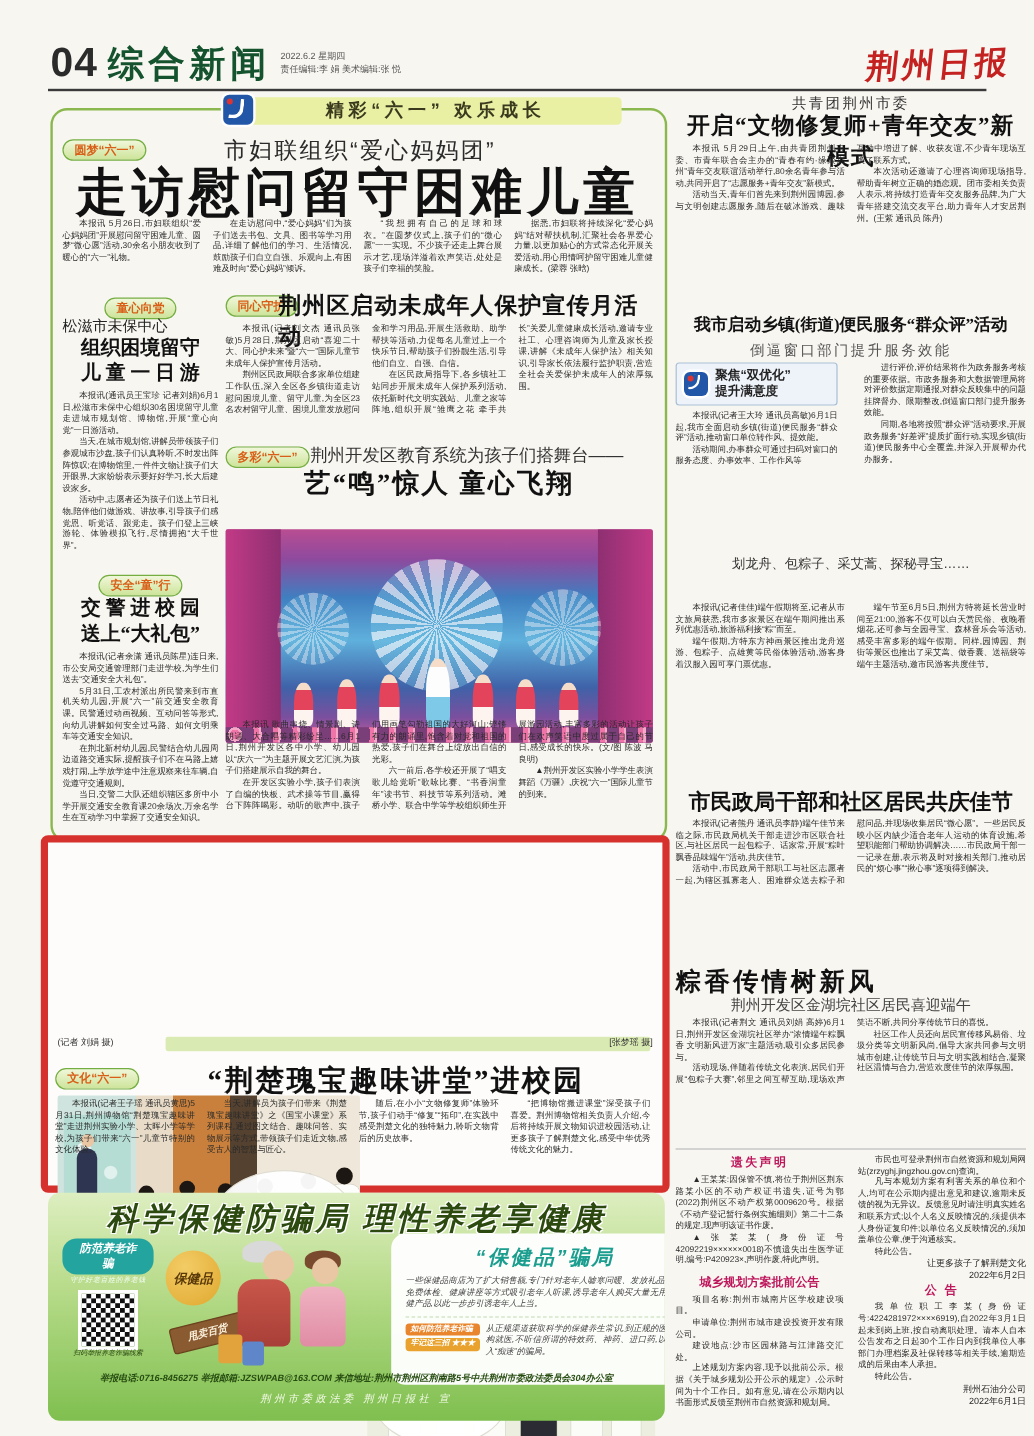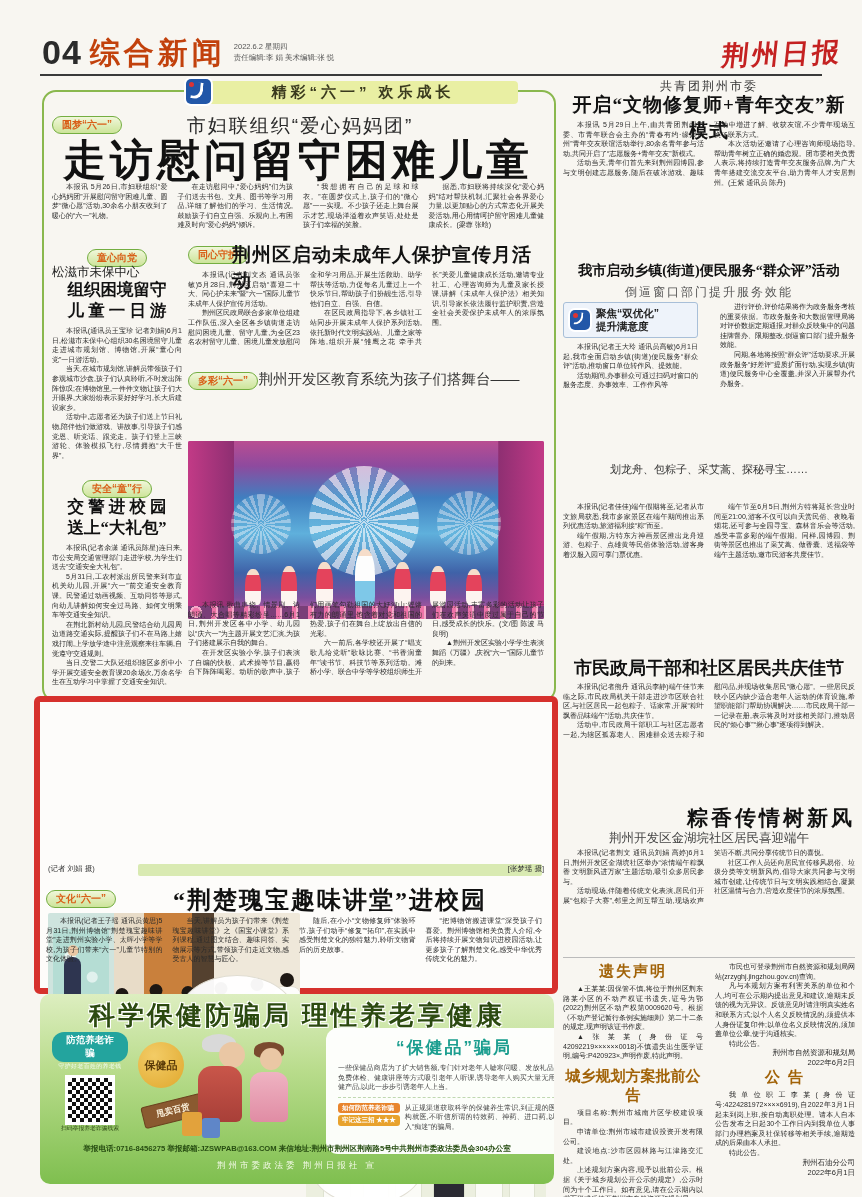--- a/index.html
+++ b/index.html
@@ -1,21 +1,21 @@
 <!DOCTYPE html>
 <html><head>
 <meta charset="utf-8">
 <style>
   html,body{margin:0;padding:0;background:#e9e7e1;}
   .page{position:relative;width:862px;height:1197px;background:#f8f6f1;overflow:hidden;
         font-family:"Liberation Sans",sans-serif;color:#1d1d1d;}
   .abs{position:absolute;}
   
   .pageno{font-size:34px;font-weight:bold;color:#2b2b2b;letter-spacing:1px;}
-  .section-title{font-size:30px;font-weight:bold;color:#c2410c;letter-spacing:4px;}
+  .section-title{font-size:30px;font-weight:bold;color:#14532d;letter-spacing:4px;}
   .hdr-small{font-size:7.5px;color:#555;line-height:11px;}
   .masthead{font-size:27px;font-weight:bold;color:#c42121;font-family:"Liberation Serif",serif;
             transform:skewX(-8deg) rotate(-2deg);letter-spacing:3px;}
   .hdr-rule{height:2px;background:#3a3a3a;}
   
   .green-frame{border:2px solid #8ab84e;border-radius:14px;}
   .red-frame{border:6px solid #d6312d;border-radius:6px;background:#fdfcfa;}
   
   .banner{background:#e9efa3;border-radius:4px;display:flex;align-items:center;justify-content:center;
           font-size:15px;font-weight:bold;color:#3a3a1e;letter-spacing:4px;}
@@ -30,21 +30,21 @@
   .big-head{font-size:43px;font-weight:bold;color:#111;text-align:center;letter-spacing:4px;
             font-family:"Liberation Sans",sans-serif;}
   .h-md{font-weight:bold;color:#111;}
   .body{font-size:7px;line-height:9.6px;color:#2a2a2a;text-align:justify;}
   .body p{margin:0;text-indent:2em;}
   .cols2{column-count:2;column-gap:10px;}
   .cols3{column-count:3;column-gap:10px;}
   .cols4{column-count:4;column-gap:10px;}
   .subhead-gray{color:#555;}
   .sig{text-align:right;font-size:7.5px;line-height:10px;color:#2a2a2a;}
-  .cl-head{font-size:15px;font-weight:bold;text-align:center;letter-spacing:2px;color:#a16207;}
+  .cl-head{font-size:10px;font-weight:bold;text-align:center;letter-spacing:2px;color:#be185d;}
   
   .ph{overflow:hidden;border-radius:2px;position:relative;}
   .ph-stage{background:linear-gradient(180deg,#b94d92 0%,#8e4a9e 14%,#3f7fc0 32%,#5fb0dc 52%,#3f62a8 74%,#7a4f9e 88%,#c95f9d 100%);}
   .curtain{position:absolute;top:0;width:13%;height:100%;background:linear-gradient(90deg,#c23a86,#8e2f72);}
   .fan{position:absolute;border-radius:50%;background:repeating-conic-gradient(rgba(255,255,255,.85) 0 8deg,rgba(120,200,230,.5) 8deg 16deg);opacity:.75;}
   .performer{position:absolute;border-radius:45% 45% 18% 18%;background:linear-gradient(180deg,#f6ddca 16%,#e4435c 16% 62%,#fdf4f0 62%);}
   .flowerband{position:absolute;bottom:0;left:0;right:0;height:13px;background:
       repeating-radial-gradient(circle at 8px 6px,#ef74a8 0 4px,#f5a8c8 4px 6px,transparent 6px 16px) #7a3f78;}
   .ph-museum{background:linear-gradient(90deg,#cfe4de 0 26%,#e8dcc8 26% 38%,#c9803c 38% 57%,#54412f 57% 66%,#efe8da 66% 100%);}
   .mural{position:absolute;background:#b5ddd4;border-radius:3px;
@@ -60,21 +60,21 @@
   .bubbledot{position:absolute;border-radius:50%;border:1px solid rgba(255,255,255,.9);background:rgba(255,255,255,.25);}
   .whitekid{position:absolute;background:#fbfbf7;border-radius:10px 10px 4px 4px;box-shadow:0 0 0 .5px #cfd6c2;}
   .caption-bubble{position:absolute;background:rgba(255,255,255,.96);border:1px solid #e0ddd2;border-radius:50%;
         font-size:6.3px;line-height:8.2px;color:#333;text-align:center;display:flex;align-items:center;padding:8px 10px;}
   .credit{font-size:7.5px;color:#333;}
   .green-strip{background:#d9eab2;border-radius:2px;}
   
   .focusbox{border:1px solid #a8bfd8;background:#eef3fa;border-radius:3px;display:flex;align-items:center;gap:6px;padding:4px 6px;}
   .focusbox .txt{font-size:10.5px;font-weight:bold;line-height:13px;color:#222;}
   
-  .ad{background:linear-gradient(180deg,#ddeec0 0%,#b9dc8c 40%,#7fbf4f 100%);border-radius:10px;overflow:hidden;}
+  .ad{background:linear-gradient(180deg,#ddeec0 0%,#b9dc8c 40%,#7fbf4f 100%);border-radius:10px;overflow:hidden;font-style:italic;}
   .ad-title{font-size:26px;font-weight:bold;color:#2c4a10;letter-spacing:3px;text-align:center;
             text-shadow:1px 1px 0 #fff,-1px 1px 0 #fff,1px -1px 0 #fff,-1px -1px 0 #fff;}
   .pill{background:#23a49e;color:#fff;font-size:9.5px;font-weight:bold;border-radius:12px;padding:2px 10px;display:inline-block;}
   .pill-sub{font-size:5.8px;color:#f2fbf2;letter-spacing:.5px;}
   .qr{background:repeating-conic-gradient(#111 0% 25%,#fff 0% 50%) 0 0/8px 8px;border:3px solid #fff;}
   .qr-cap{font-size:5.8px;color:#2f4a16;text-align:center;line-height:7px;}
   .ad-bubble{background:radial-gradient(circle at 35% 30%,#f3cc66,#e0a82e);border-radius:50%;display:flex;align-items:center;justify-content:center;
              font-size:11px;font-weight:bold;color:#5a3a08;}
   .signboard{background:#8a5a30;color:#f8eed8;font-size:8.5px;font-weight:bold;border-radius:3px;display:flex;align-items:center;justify-content:center;transform:rotate(-14deg);border:1px solid #6a421e;}
   .granny-body{background:linear-gradient(#c9564a,#a83f38);border-radius:14px 14px 6px 6px;}
@@ -158,20 +158,21 @@
   <div class="abs tag" style="left:188px;top:246px;">同心守护</div>
   <div class="abs h-md" style="left:232px;top:242px;width:314px;font-size:19px;letter-spacing:1px;">荆州区启动未成年人保护宣传月活动</div>
   <div class="abs body cols3" style="left:188px;top:270px;width:356px;height:98px;">
       <p>本报讯(记者刘文杰 通讯员张敏)5月28日,荆州区启动“喜迎二十大、同心护未来”暨“六一”国际儿童节未成年人保护宣传月活动。</p>
       <p>荆州区民政局联合多家单位组建工作队伍,深入全区各乡镇街道走访慰问困境儿童、留守儿童,为全区23名农村留守儿童、困境儿童发放慰问金和学习用品,开展生活救助、助学帮扶等活动,力促每名儿童过上一个快乐节日,帮助孩子们扮靓生活,引导他们自立、自强、自信。</p>
       <p>在区民政局指导下,各乡镇社工站同步开展未成年人保护系列活动,依托新时代文明实践站、儿童之家等阵地,组织开展“雏鹰之花 牵手共长”关爱儿童健康成长活动,邀请专业社工、心理咨询师为儿童及家长授课,讲解《未成年人保护法》相关知识,引导家长依法履行监护职责,营造全社会关爱保护未成年人的浓厚氛围。</p>
     </div>
 
   <div class="abs tag" style="left:188px;top:372px;">多彩“六一”</div>
   <div class="abs" style="left:232px;top:370px;width:314px;font-size:14.5px;color:#333;text-align:center;">荆州开发区教育系统为孩子们搭舞台——</div>
+  <div class="abs h-md" style="left:188px;top:388px;width:356px;font-size:22px;text-align:center;letter-spacing:2px;font-family:'Liberation Serif',serif;">艺“鸣”惊人 童心飞翔</div>
 
   <div class="abs ph ph-stage" style="left:188px;top:416px;width:356px;height:178px;">
     <div class="curtain" style="left:0;"></div>
     <div class="curtain" style="right:0;transform:scaleX(-1);"></div>
     <div class="fan" style="left:34%;top:14%;width:110px;height:110px;"></div>
     <div class="fan" style="left:12%;top:30%;width:60px;height:60px;opacity:.5;"></div>
     <div class="fan" style="right:12%;top:28%;width:64px;height:64px;opacity:.5;"></div>
     <div class="performer" style="left:16%;bottom:14px;width:16px;height:36px;"></div>
     <div class="performer" style="left:26%;bottom:13px;width:16px;height:40px;"></div>
     <div class="performer" style="left:36%;bottom:13px;width:17px;height:44px;"></div>
@@ -343,21 +344,21 @@
       <p>端午假期,方特东方神画景区推出龙舟巡游、包粽子、点雄黄等民俗体验活动,游客身着汉服入园可享门票优惠。</p>
       <p>端午节至6月5日,荆州方特将延长营业时间至21:00,游客不仅可以白天赏民俗、夜晚看烟花,还可参与全园寻宝、森林音乐会等活动,感受丰富多彩的端午假期。同样,园博园、荆街等景区也推出了采艾蒿、做香囊、送福袋等端午主题活动,邀市民游客共度佳节。</p>
     </div>
 
   <div class="abs h-md" style="left:563px;top:656px;width:292px;font-size:18px;text-align:center;font-family:'Liberation Serif',serif;">市民政局干部和社区居民共庆佳节</div>
   <div class="abs body cols2" style="left:563px;top:682px;width:292px;height:116px;">
       <p>本报讯(记者熊丹 通讯员李静)端午佳节来临之际,市民政局机关干部走进沙市区联合社区,与社区居民一起包粽子、话家常,开展“粽叶飘香品味端午”活动,共庆佳节。</p>
       <p>活动中,市民政局干部职工与社区志愿者一起,为辖区孤寡老人、困难群众送去粽子和慰问品,并现场收集居民“微心愿”。一些居民反映小区内缺少适合老年人运动的体育设施,希望职能部门帮助协调解决……市民政局干部一一记录在册,表示将及时对接相关部门,推动居民的“烦心事”“揪心事”逐项得到解决。</p>
     </div>
 
-  <div class="abs h-md" style="left:563px;top:804px;width:292px;font-size:21px;text-align:right;letter-spacing:3px;font-family:'Liberation Serif',serif;">粽香传情树新风</div>
+  <div class="abs h-md" style="left:563px;top:804px;width:292px;font-size:21px;text-align:left;letter-spacing:3px;font-family:'Liberation Serif',serif;">粽香传情树新风</div>
   <div class="abs" style="left:563px;top:830px;width:292px;font-size:12.5px;text-align:center;color:#444;">荆州开发区金湖垸社区居民喜迎端午</div>
   <div class="abs body cols2" style="left:563px;top:848px;width:292px;height:104px;">
       <p>本报讯(记者荆文 通讯员刘娟 高婷)6月1日,荆州开发区金湖垸社区举办“浓情端午粽飘香 文明新风进万家”主题活动,吸引众多居民参与。</p>
       <p>活动现场,伴随着传统文化表演,居民们开展“包粽子大赛”,邻里之间互帮互助,现场欢声笑语不断,共同分享传统节日的喜悦。</p>
       <p>社区工作人员还向居民宣传移风易俗、垃圾分类等文明新风尚,倡导大家共同参与文明城市创建,让传统节日与文明实践相结合,凝聚社区温情与合力,营造欢度佳节的浓厚氛围。</p>
     </div>
 
   <div class="abs" style="left:563px;top:957px;width:292px;border-top:1px solid #bbb;"></div>
 
   <div class="abs" style="left:563px;top:962px;width:292px;display:flex;gap:12px;">
@@ -374,21 +375,21 @@
           <p>建设地点:沙市区园林路与江津路交汇处。</p>
           <p>上述规划方案内容,现予以批前公示。根据《关于城乡规划公开公示的规定》,公示时间为十个工作日。如有意见,请在公示期内以书面形式反馈至荆州市自然资源和规划局。</p>
         </div>
     </div>
     <div style="flex:1;">
       <div class="body">
           <p>市民也可登录荆州市自然资源和规划局网站(zrzyghj.jingzhou.gov.cn)查询。</p>
           <p>凡与本规划方案有利害关系的单位和个人,均可在公示期内提出意见和建议,逾期未反馈的视为无异议。反馈意见时请注明真实姓名和联系方式;以个人名义反映情况的,须提供本人身份证复印件;以单位名义反映情况的,须加盖单位公章,便于沟通核实。</p>
           <p>特此公告。</p>
         </div>
-      <div class="sig">荆州市自然资源和规划局</div>
+      <div class="sig">让更多孩子了解荆楚文化</div>
       <div class="sig">2022年6月2日</div>
       <div class="cl-head" style="margin-top:0;">公  告</div>
       <div class="body" style="margin-top:3px;">
           <p>我单位职工李某(身份证号:4224281972××××6919),自2022年3月1日起未到岗上班,按自动离职处理。请本人自本公告发布之日起30个工作日内到我单位人事部门办理档案及社保转移等相关手续,逾期造成的后果由本人承担。</p>
           <p>特此公告。</p>
         </div>
       <div class="sig">荆州石油分公司</div>
       <div class="sig">2022年6月1日</div>
     </div>
   </div>

